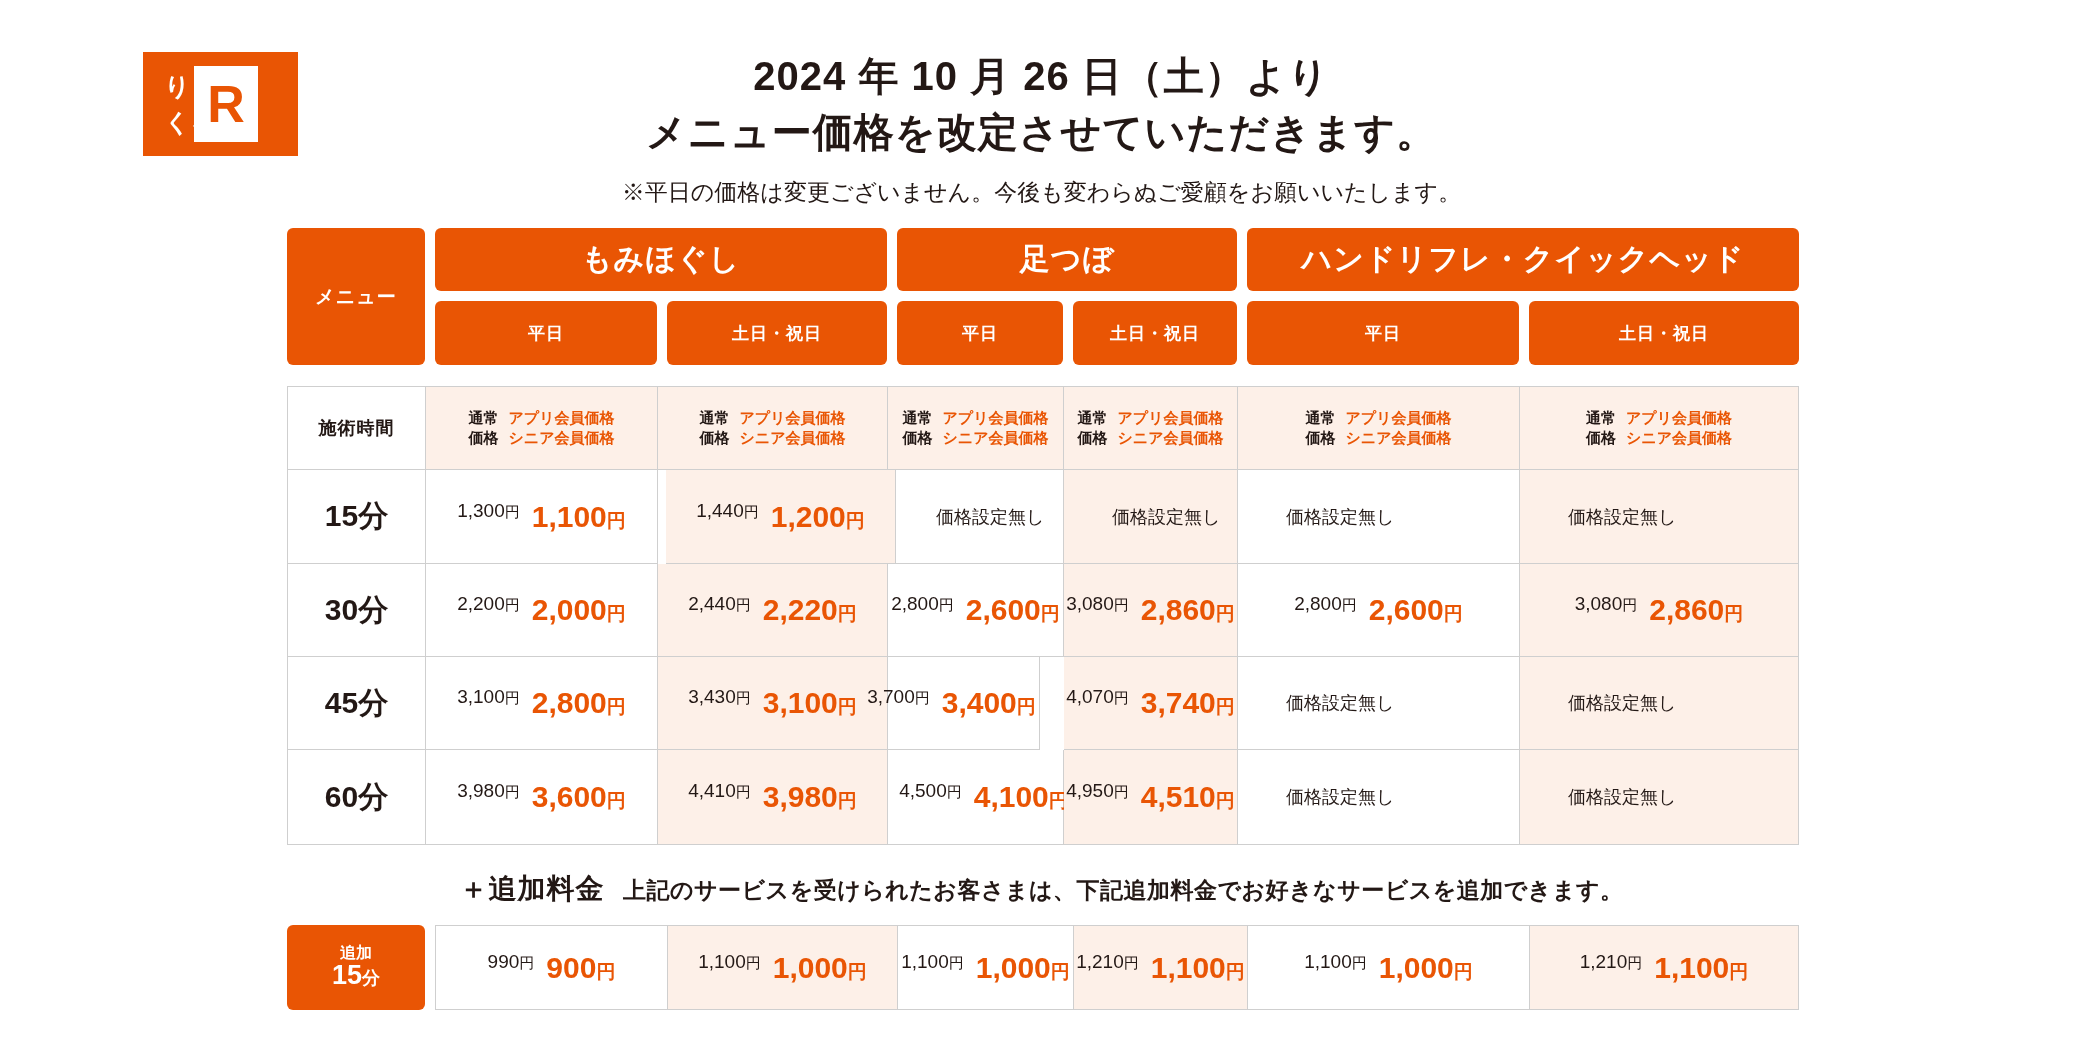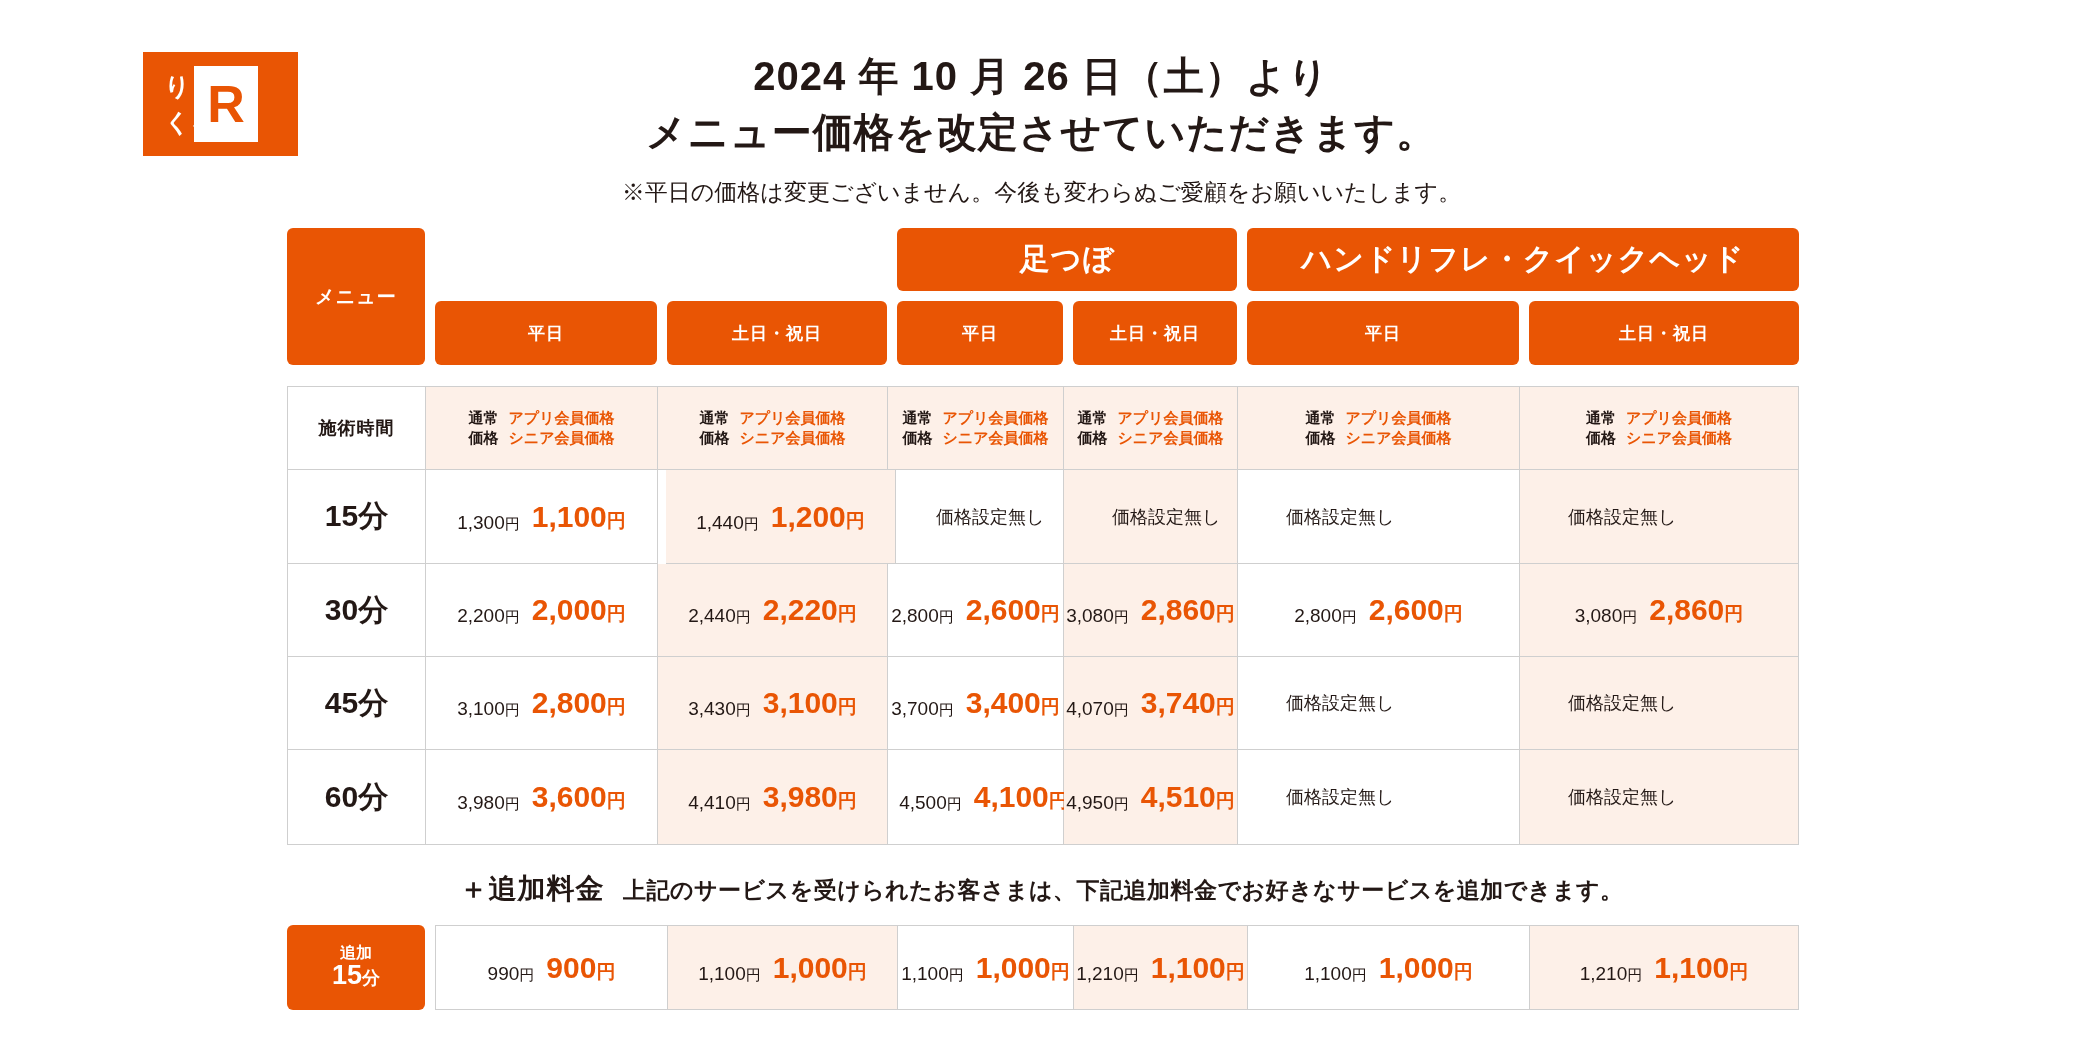--- a/index.html
+++ b/index.html
@@ -208,21 +208,21 @@
     font-weight: 700;
     color: #e95504;
     line-height: 20px;
     text-align: center;
     white-space: pre-line;
   }
 
   .price-pair {
     display: flex;
     flex-direction: row;
-    align-items: flex-end;
+    align-items: flex-start;
     justify-content: center;
     gap: 12px;
     width: 100%;
   }
   .p-normal {
     font-size: 19px;
     font-weight: 400;
     color: #231815;
     white-space: nowrap;
   }
@@ -330,20 +330,21 @@
 
   <div class="title-wrap">
     <div class="title-line1">2024 年 10 月 26 日（土）より</div>
     <div class="title-line2">メニュー価格を改定させていただきます。</div>
   </div>
   <div class="subtitle">※平日の価格は変更ございません。今後も変わらぬご愛顧をお願いいたします。</div>
 
   <div class="hdr">
     <div class="hdr-menu-cell">メニュー</div>
 
+    <div class="cat" style="left:148px; width:452px;">もみほぐし</div>
     <div class="cat" style="left:610px; width:340px;">足つぼ</div>
     <div class="cat" style="left:960px; width:552px;">ハンドリフレ・クイックヘッド</div>
 
     <div class="sub" style="left:148px; width:222px;">平日</div>
     <div class="sub" style="left:380px; width:220px;">土日・祝日</div>
     <div class="sub" style="left:610px; width:166px;">平日</div>
     <div class="sub" style="left:786px; width:164px;">土日・祝日</div>
     <div class="sub" style="left:960px; width:272px;">平日</div>
     <div class="sub" style="left:1242px; width:270px;">土日・祝日</div>
   </div>
@@ -479,21 +480,21 @@
         <span class="p-normal"><span>3,100</span><span class="yen">円</span></span>
         <span class="p-member"><span>2,800</span><span class="yen">円</span></span>
       </div>
     </div>
     <div class="cell tint" style="left:370px; top:270px; width:230px; height:93px;">
       <div class="price-pair">
         <span class="p-normal"><span>3,430</span><span class="yen">円</span></span>
         <span class="p-member"><span>3,100</span><span class="yen">円</span></span>
       </div>
     </div>
-    <div class="cell" style="left:600px; top:270px; width:176px; height:93px;">
+    <div class="cell" style="left:576px; top:270px; width:176px; height:93px;">
       <div class="price-pair">
         <span class="p-normal"><span>3,700</span><span class="yen">円</span></span>
         <span class="p-member"><span>3,400</span><span class="yen">円</span></span>
       </div>
     </div>
     <div class="cell tint" style="left:776px; top:270px; width:174px; height:93px;">
       <div class="price-pair">
         <span class="p-normal"><span>4,070</span><span class="yen">円</span></span>
         <span class="p-member"><span>3,740</span><span class="yen">円</span></span>
       </div>

